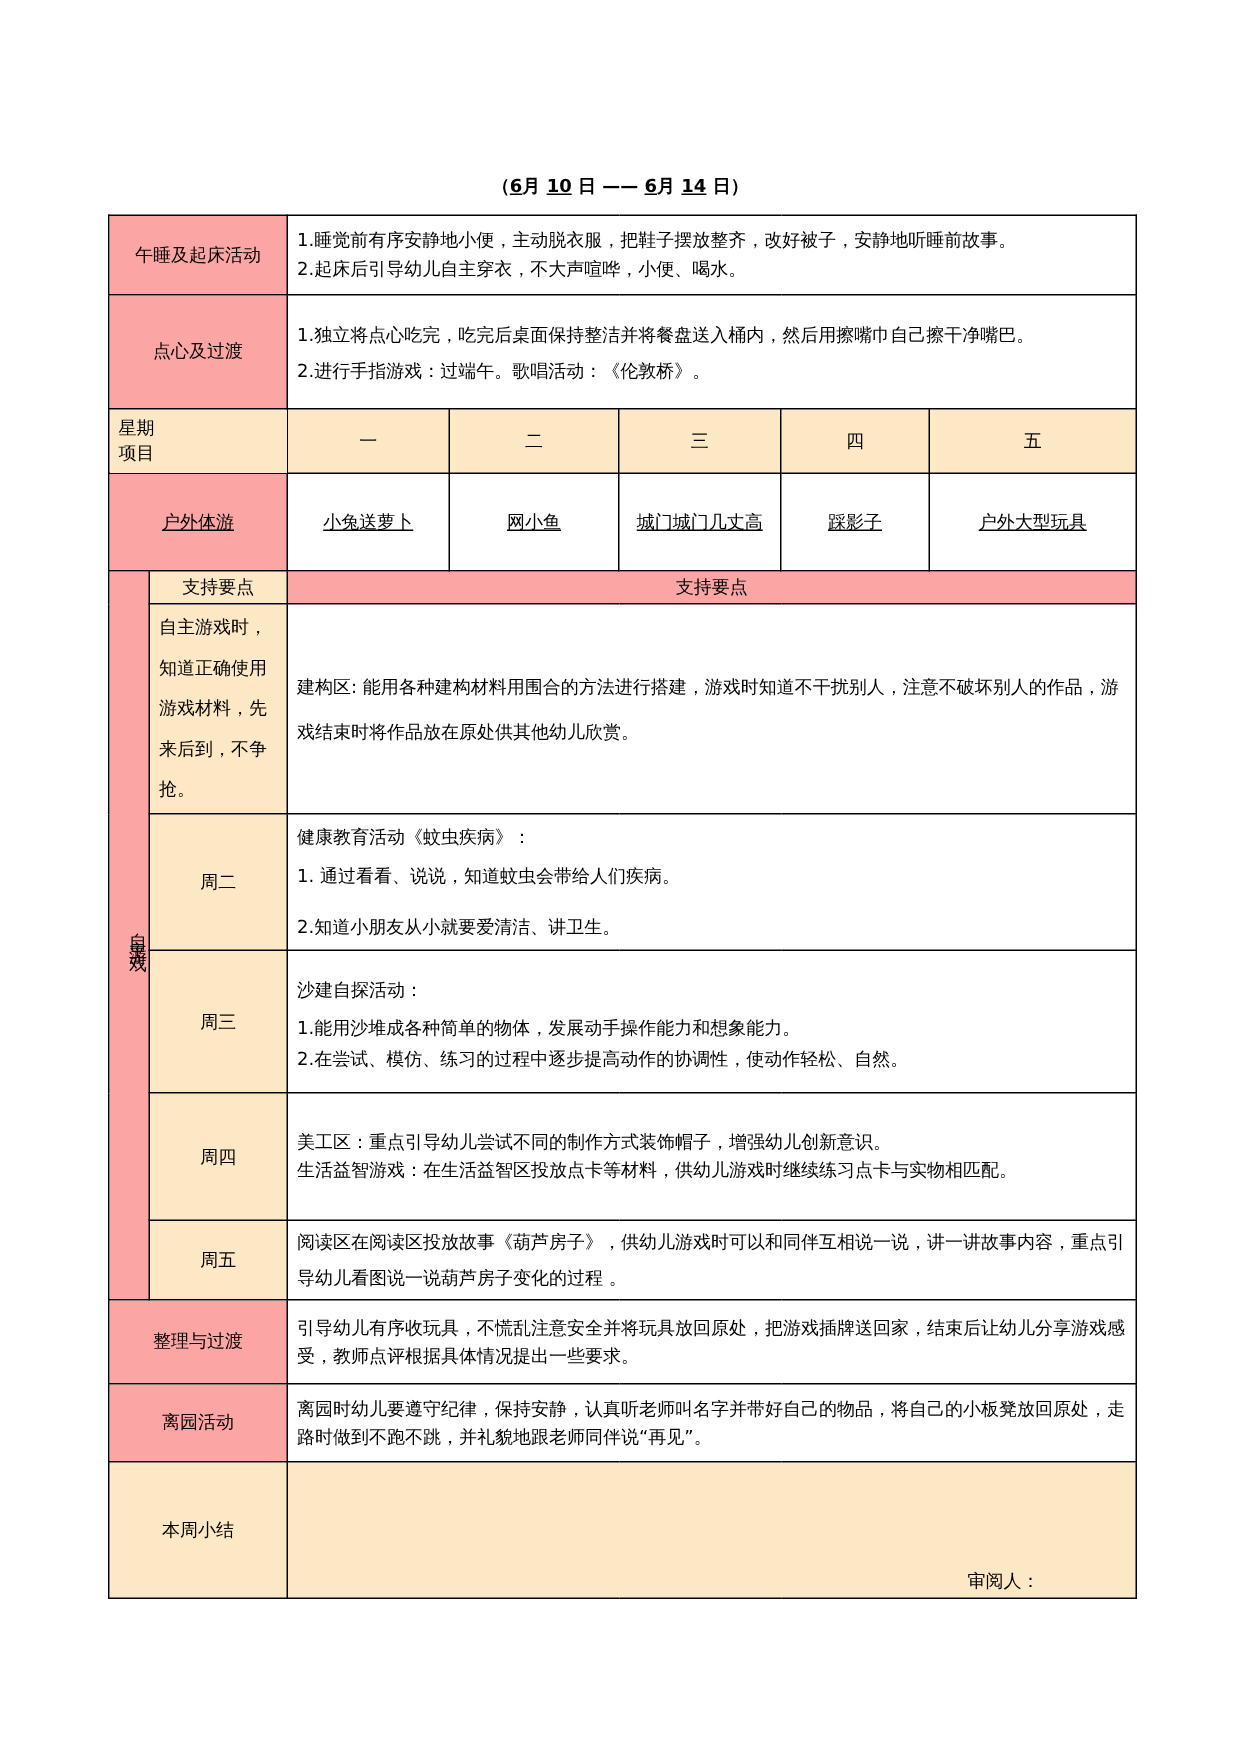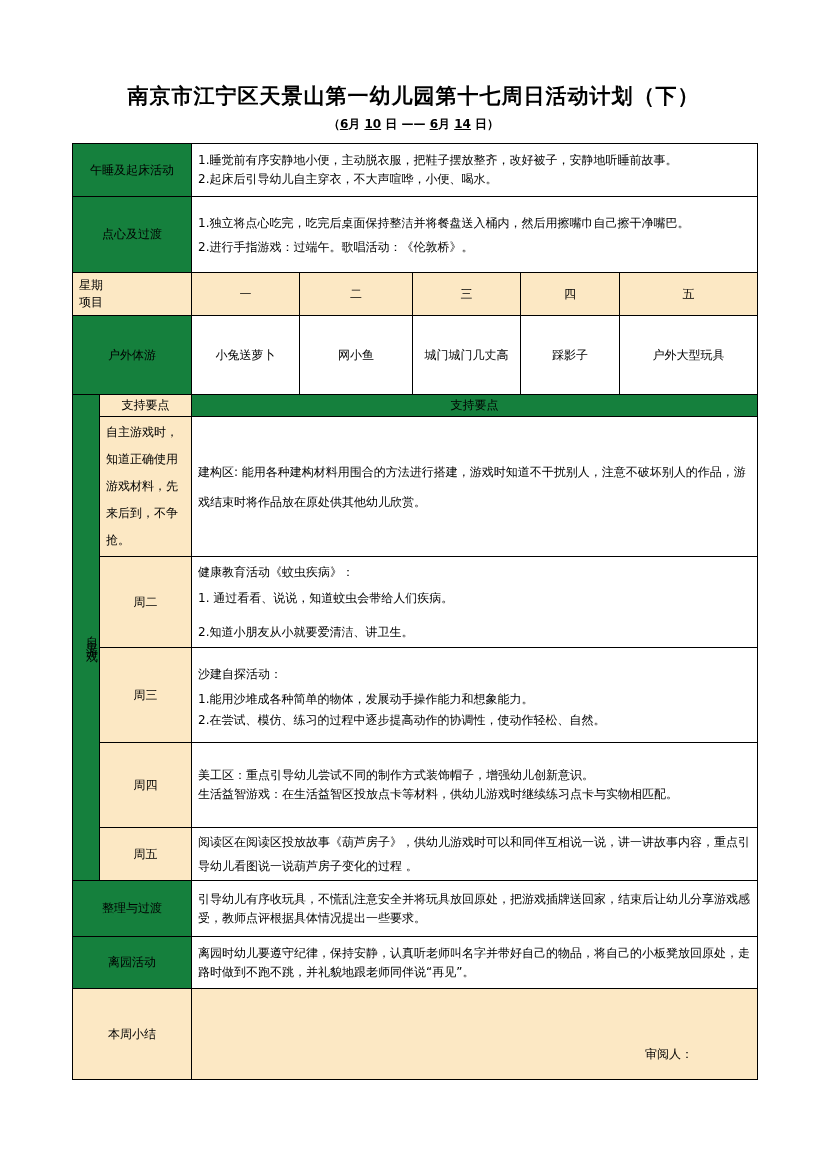--- a/index.html
+++ b/index.html
@@ -30,21 +30,21 @@
   }
   .teacher-underline{border-bottom:1px solid #000;}
   table.plan{
     position:absolute;left:72px;top:143px;width:685px;
     border-collapse:collapse;table-layout:fixed;
   }
   table.plan td{
     border:1px solid #000;font-size:12px;vertical-align:middle;
     padding:2px 6px;overflow:hidden;word-break:break-all;
   }
-  .gray{background:#15803d;}
+  .gray{background:#fca5a5;}
   .cream{background:#fce8c4;}
   .lbl{text-align:center;padding:2px 2px;}
   .content{text-align:left;padding:3px 9px;}
   .lh19{line-height:19px;}
   .lh24{line-height:24px;}
   .lh26{line-height:26px;}
   .lh27{line-height:27px;}
   .lh30{line-height:30px;}
   .corner{position:relative;padding:2px 6px;}
   .corner .top{display:block;text-align:left;padding-right:6px;}
@@ -59,21 +59,20 @@
   .left-align{text-align:center;padding-left:8px;}
   .review{
     position:absolute;left:645px;top:1046px;font-size:12px;
   }
 </style>
 </head>
 <body>
 
 <div class="page">
 
-  <div class="title">南京市江宁区天景山第一幼儿园第十七周日活动计划（下）</div>
 
   <div class="subtitle"><span>（</span><span class="u">6</span><span>月 </span><span class="u">10</span><span> 日 —— </span><span class="u">6</span><span>月 </span><span class="u">14</span><span> 日）</span></div>
 
 
   <table class="plan">
     <colgroup>
       <col style="width:27px">
         <col style="width:92px">
         <col style="width:108px">
       <col style="width:113px">
@@ -104,21 +103,21 @@
         <span class="top">星期</span>
         <span class="bottom">项目</span>
       </td>
       <td class="cream lbl">一</td>
       <td class="cream lbl">二</td>
       <td class="cream lbl">三</td>
       <td class="cream lbl">四</td>
       <td class="cream lbl">五</td>
     </tr>
 
-    <tr style="height:79px;">
+    <tr style="height:65px;text-decoration:underline;">
       <td colspan="2" class="gray lbl">户外体游</td>
       <td class="lbl">小兔送萝卜</td>
       <td class="lbl">网小鱼</td>
       <td class="lbl">城门城门几丈高</td>
       <td class="left-align">踩影子</td>
       <td class="lbl">户外大型玩具</td>
     </tr>
 
     <tr style="height:14px;">
       <td rowspan="6" class="gray side-cell">

